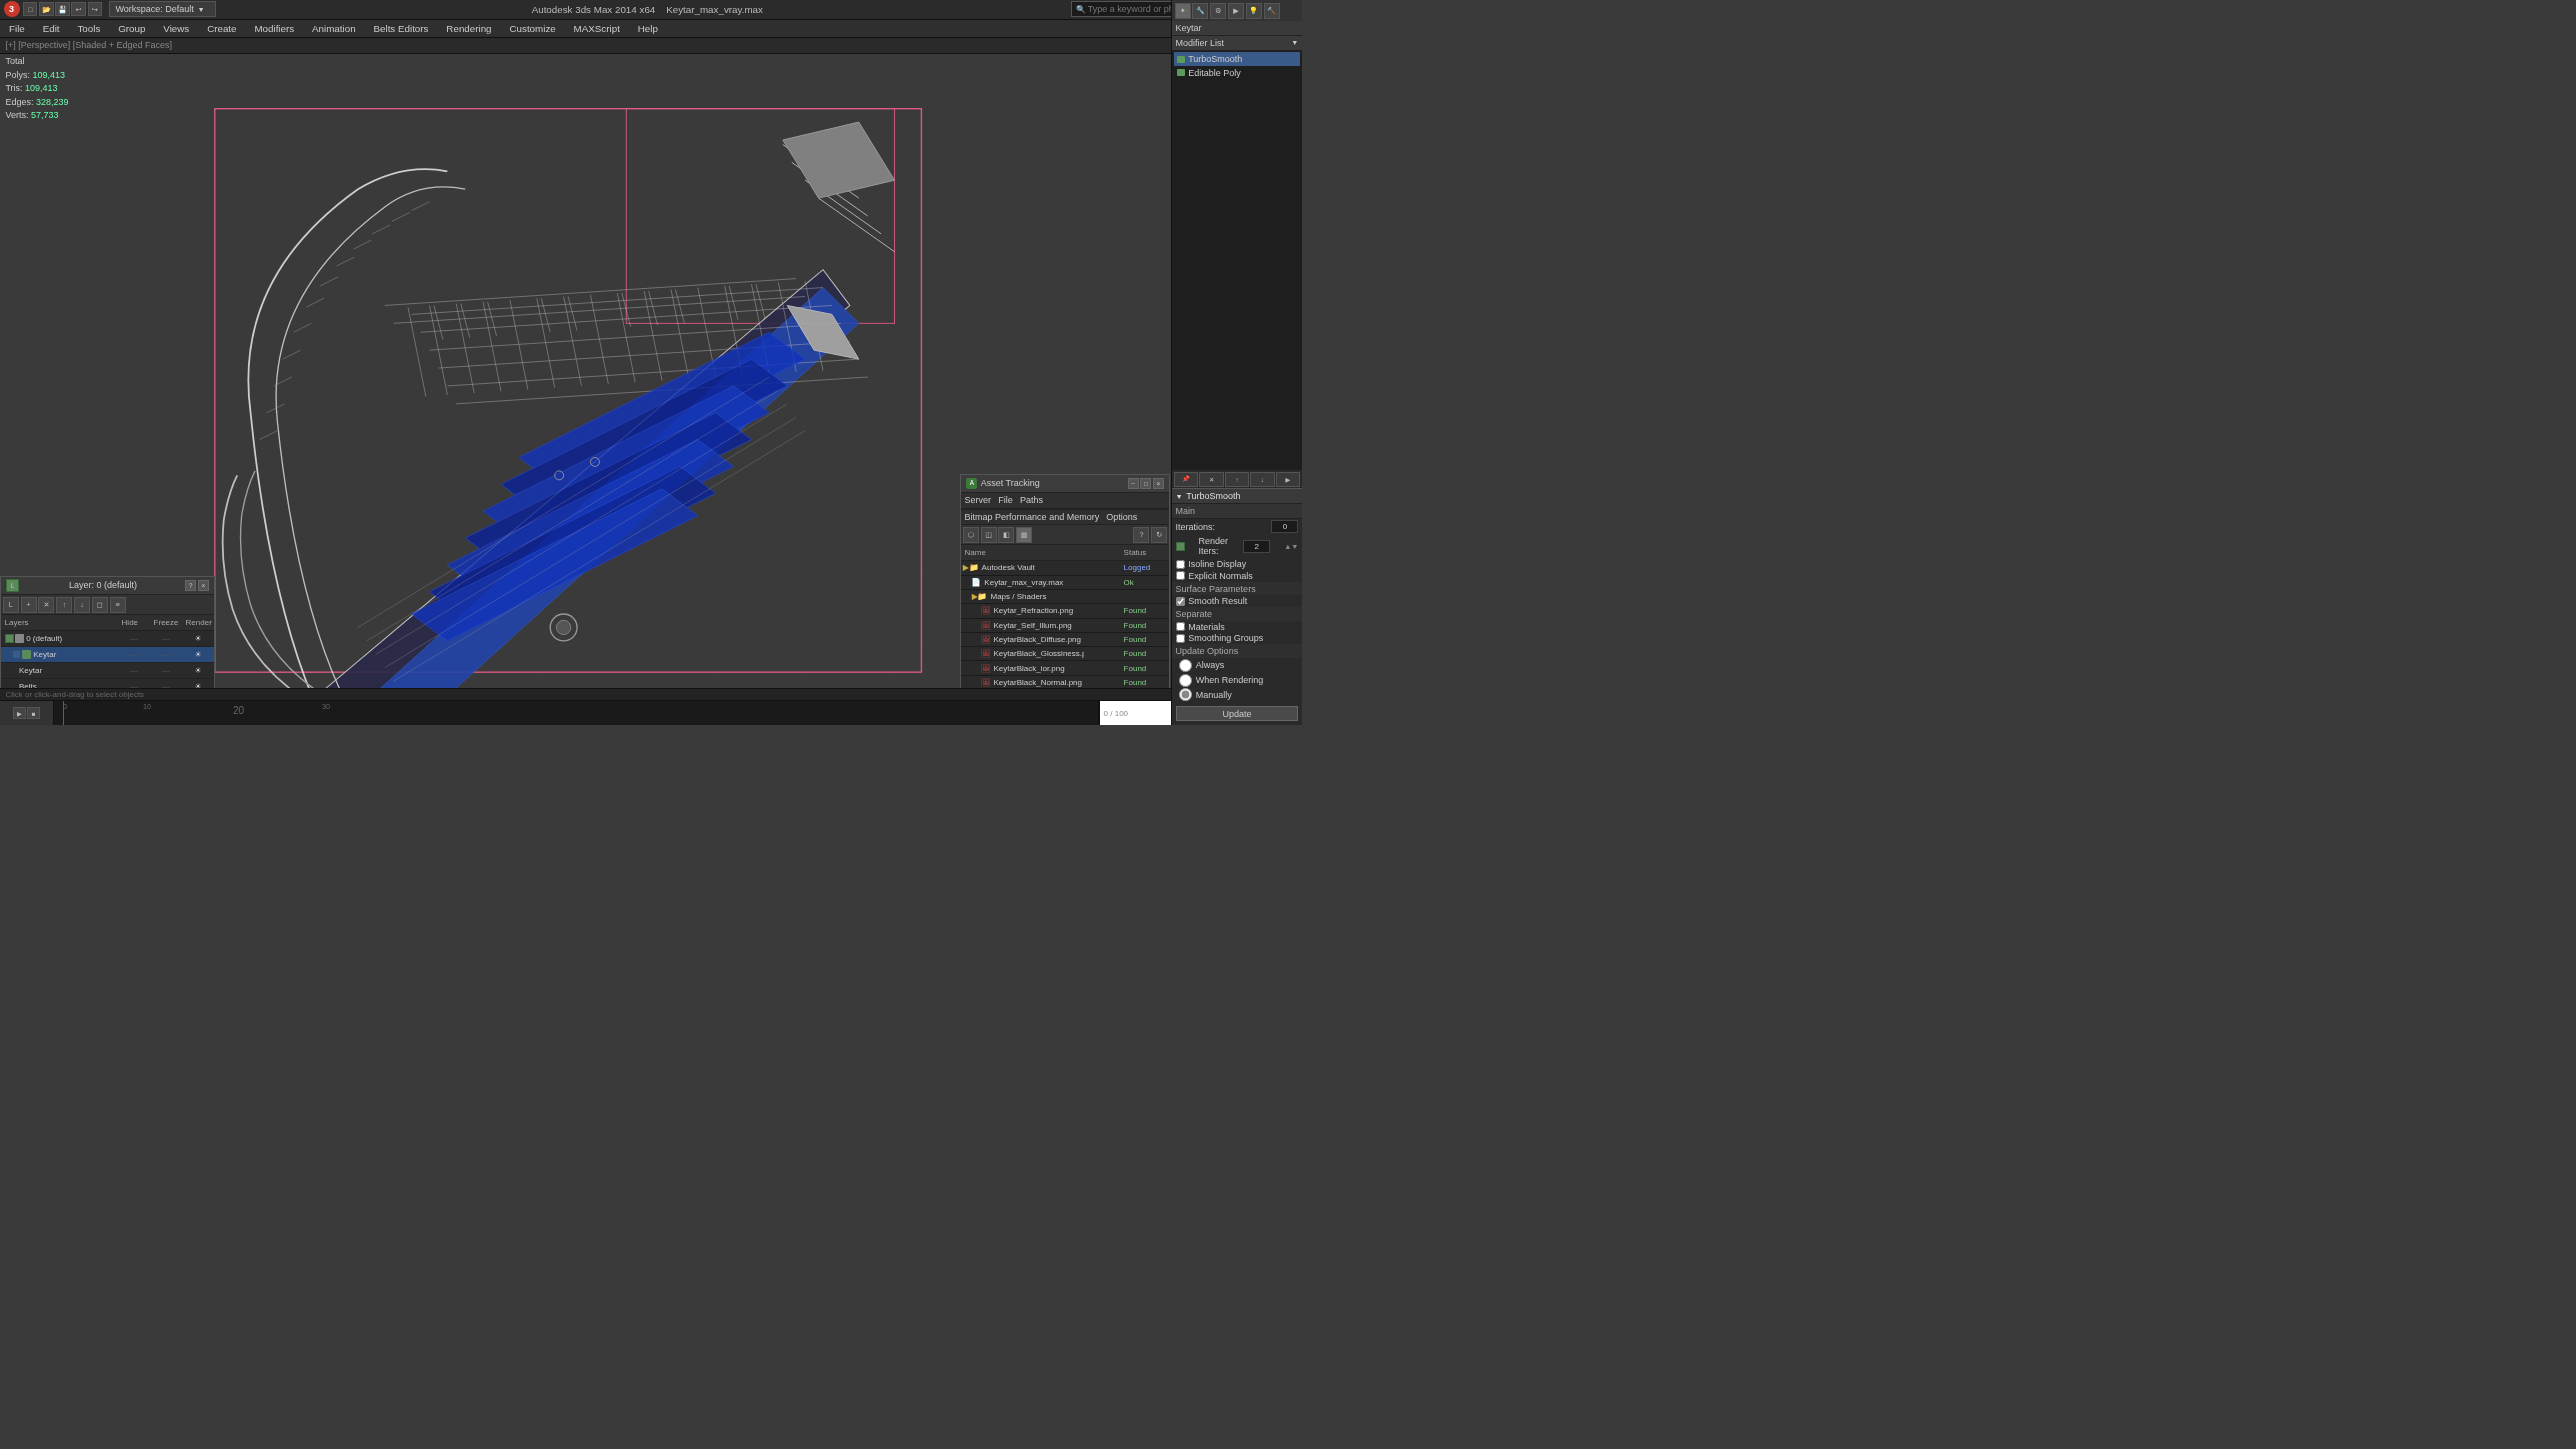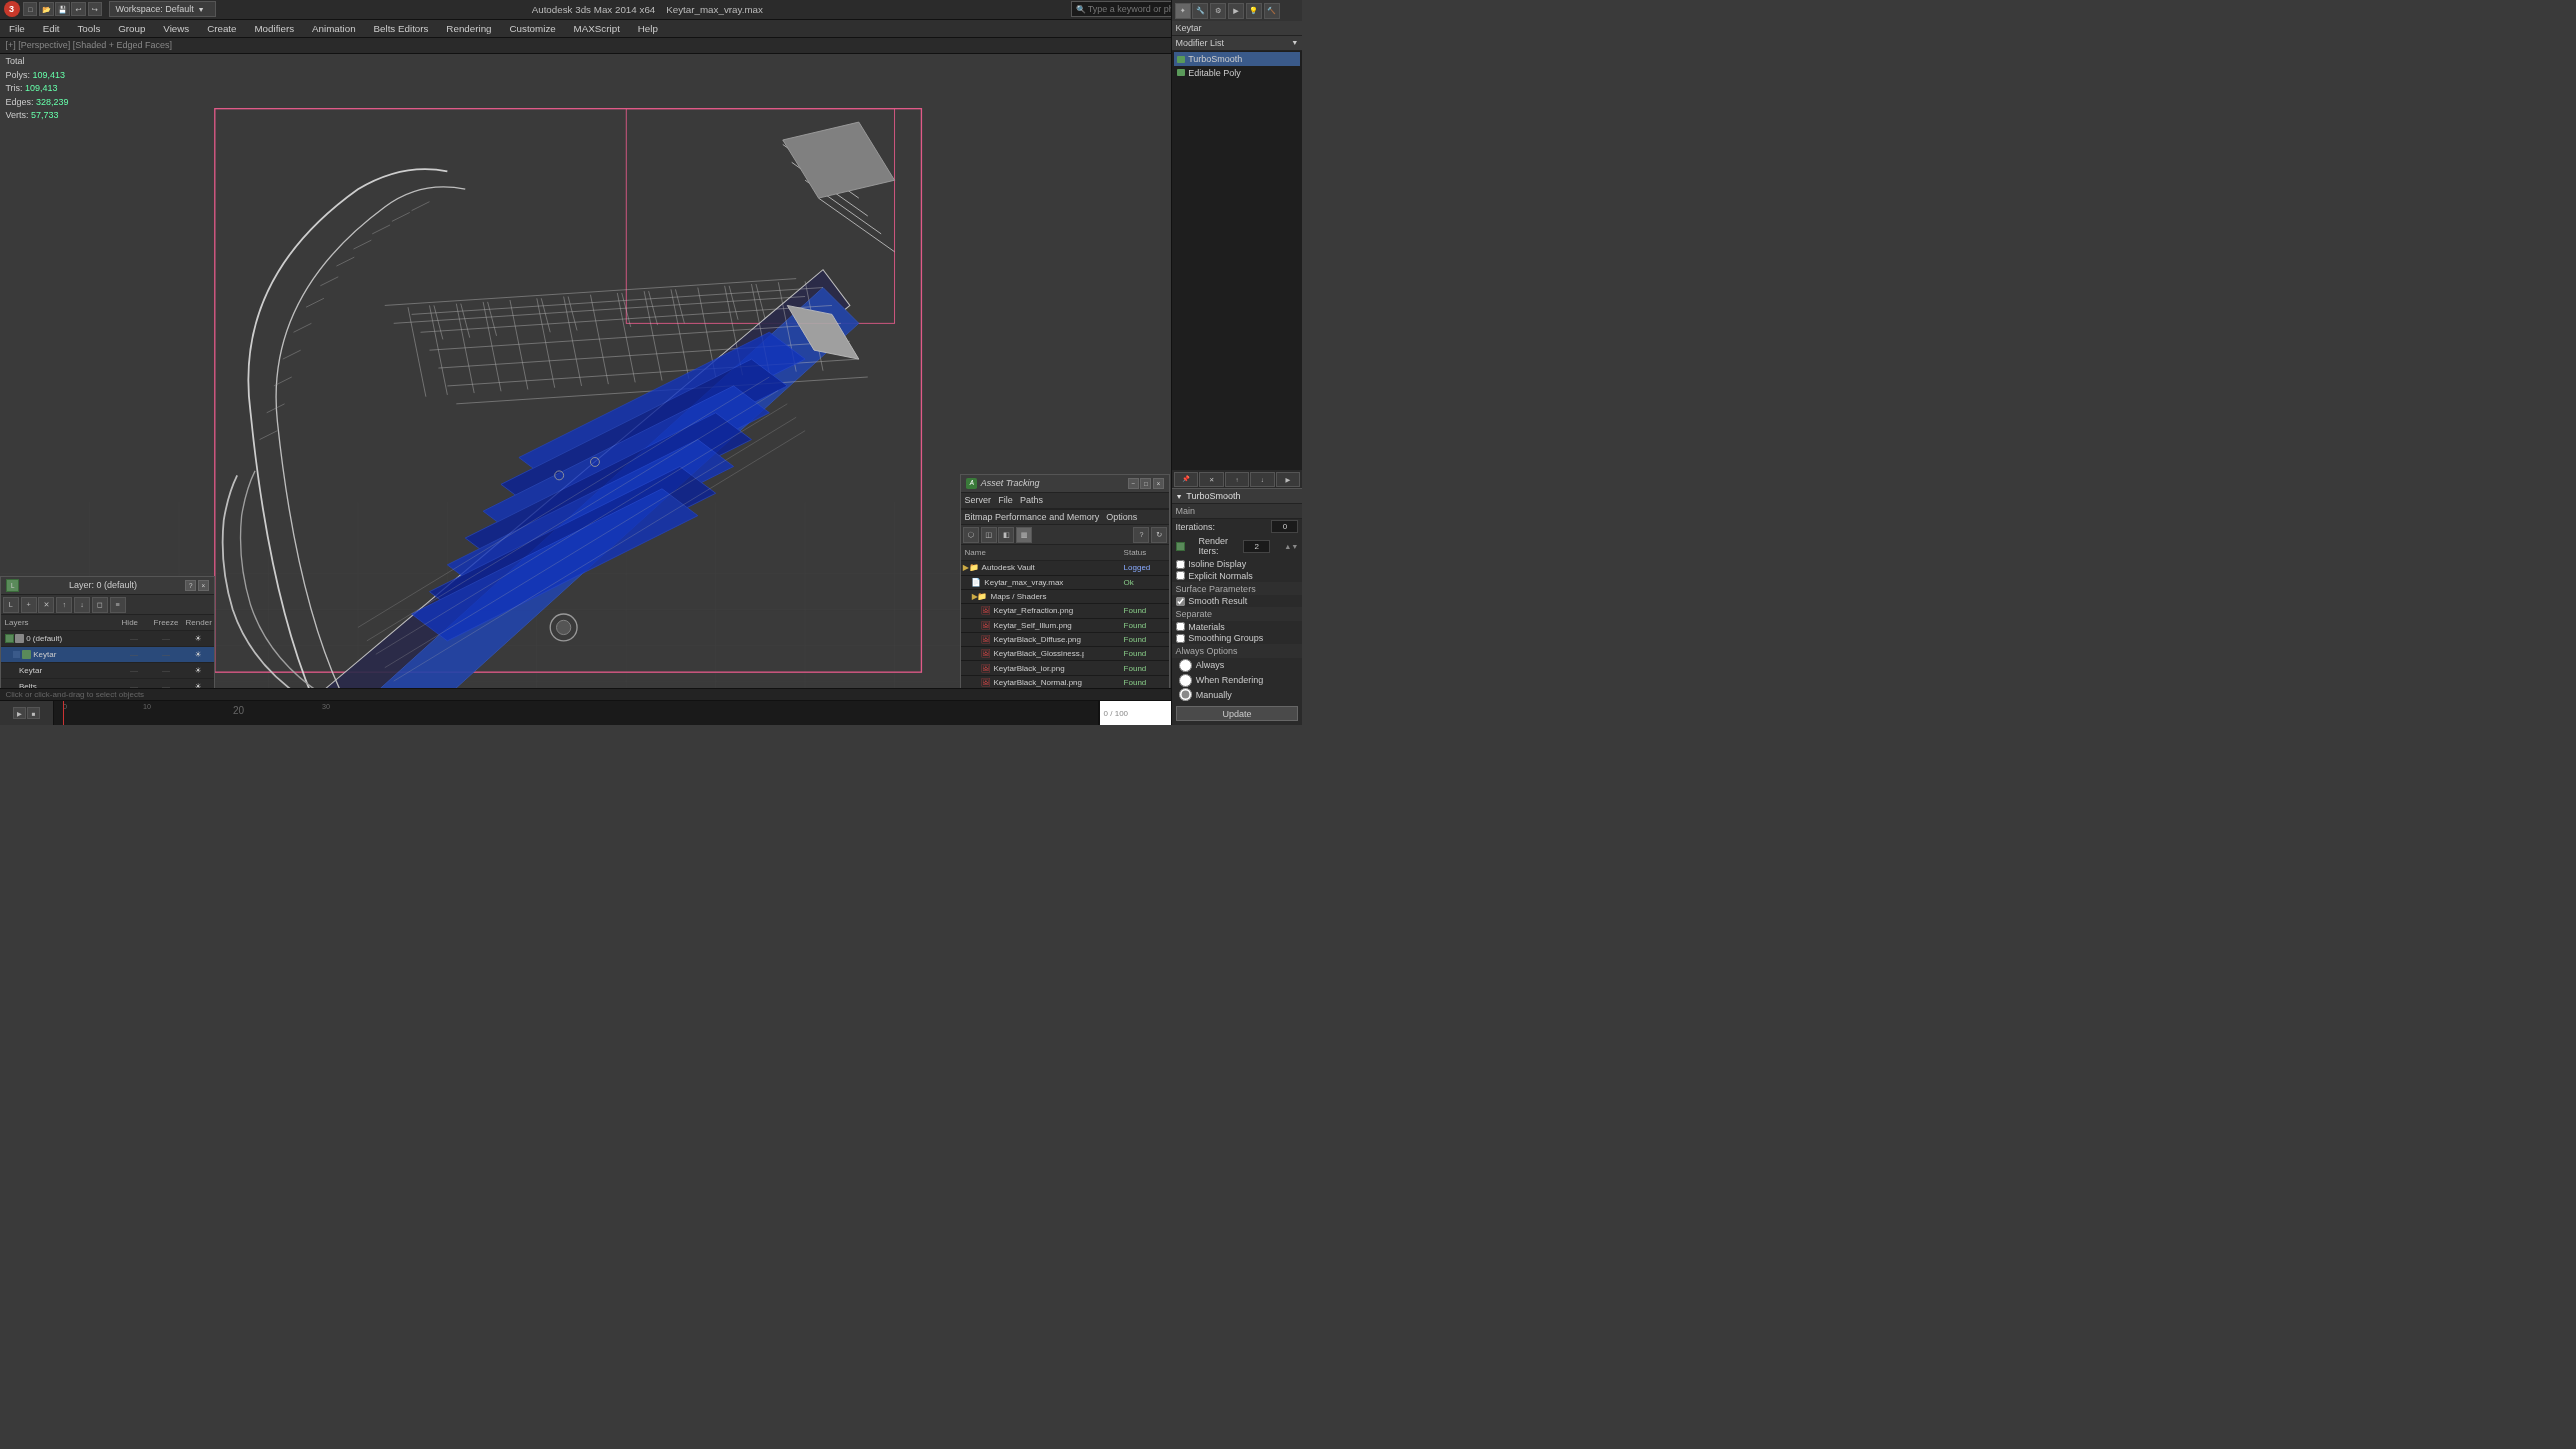--- a/index.html
+++ b/index.html
@@ -339,21 +339,20 @@
       background: #2a2a2a;
       border: 0.9px solid #555;
     }
     .at-titlebar {
       background: #3c3c3c;
       height: 18px;
       display: flex; align-items: center; justify-content: space-between;
       padding: 0 5.4px;
       font-size: 9px; color: #ccc;
       border-bottom: 0.9px solid #222;
-      font-style: italic;
     }
     .at-titlebar-left { display: flex; align-items: center; gap: 3.6px; }
     .at-titlebar-btns { display: flex; gap: 1.8px; }
     .at-wbtn {
       width: 10.7px; height: 10.7px;
       background: #555; border: 0.9px solid #666;
       font-size: 6.3px; color: #ccc;
       display: flex; align-items: center; justify-content: center;
       cursor: pointer;
     }
@@ -733,21 +732,21 @@
       <input type="checkbox" class="ts-cb" style="">
       <span>Materials</span>
     </div>
 
     <div class="ts-checkbox-row">
       <input type="checkbox" class="ts-cb" style="">
       <span>Smoothing Groups</span>
     </div>
 
     <div class="ts-section-header">
-      <span>Always Options</span>
+      <span>Update Options</span>
     </div>
 
     <div class="radio-row">
       <input type="radio" class="ts-radio" name="update" style="">
       <span>Always</span>
     </div>
     <div class="radio-row">
       <input type="radio" class="ts-radio" name="update" style="">
       <span>When Rendering</span>
     </div>

